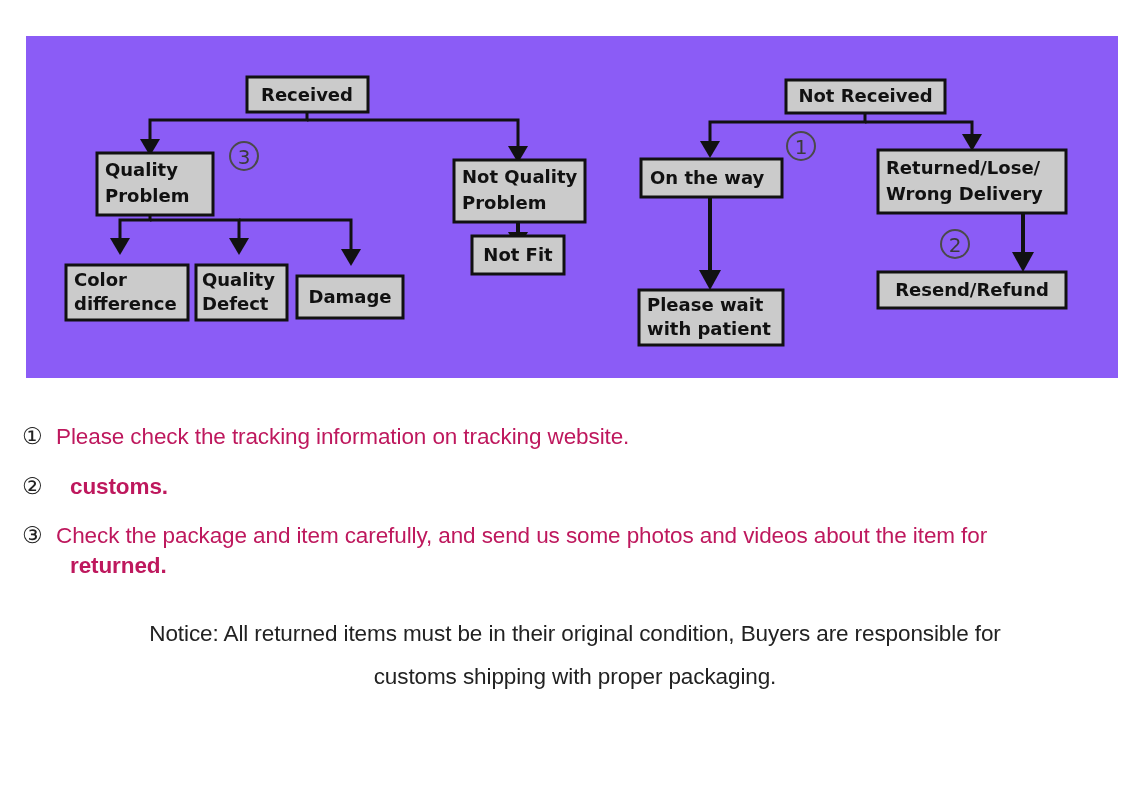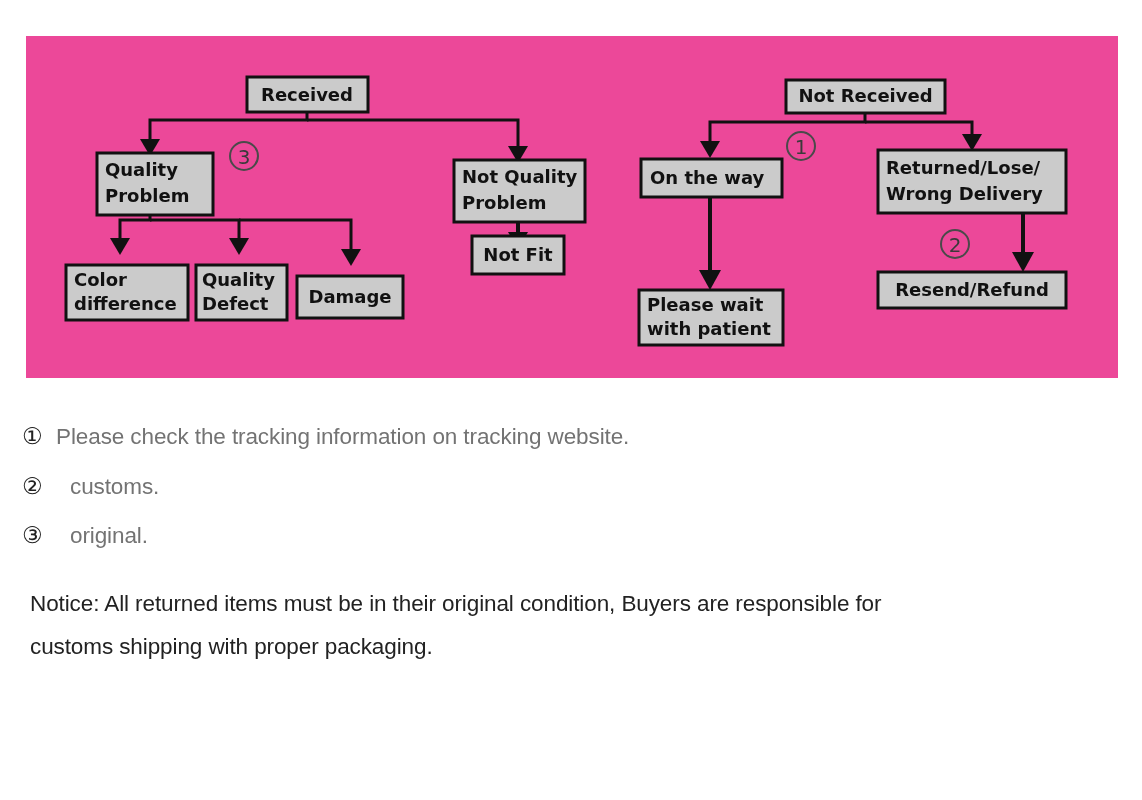--- a/index.html
+++ b/index.html
@@ -16,21 +16,21 @@
     position: relative;
   }
 
   
   #flow-panel {
     position: absolute;
     left: 26px;
     top: 36px;
     width: 1092px;
     height: 342px;
-    background: #ec4899;
+    background: #8b5cf6;
   }
   #flow-svg {
     position: absolute;
     left: 0;
     top: 0;
     width: 1092px;
     height: 342px;
     display: block;
   }
   .node-rect {
@@ -90,40 +90,41 @@
     font-size: 23px;
     line-height: 1.0;
     color: #222222;
     padding-top: 3px;
   }
   .note-text {
     flex: 1 1 auto;
     font-family: "Liberation Sans", sans-serif;
     font-size: 22.5px;
     line-height: 1.32;
-    color: #737373;
+    color: #be185d;
     letter-spacing: -0.1px;
   }
   .note-1 { margin-top: 30px; }
   .note-2 { margin-top: 20px; }
   .note-3 { margin-top: 20px; }
   .note-text .cont {
     display: block;
     padding-left: 14px;
+    font-weight: bold;
   }
   #notice {
     margin-top: 32px;
     padding: 0 22px 0 30px;
     font-family: "Liberation Sans", sans-serif;
     font-size: 22.5px;
     line-height: 1.9;
     color: #222222;
     letter-spacing: -0.1px;
   }
-  #notice .nline { display: block; }
+  #notice .nline { display: block; text-align: center; }
 </style>
 </head>
 <body>
 
 <div id="flow-panel">
   <svg id="flow-svg" viewBox="0 0 1092 342">
 
     <g>
       <path class="conn" d="M 281 76 L 281 84 L 124 84 L 124 105"></path>
       <path class="conn" d="M 281 84 L 492 84 L 492 112"></path>
@@ -256,21 +257,22 @@
   <div class="note-row note-2">
     <div class="note-marker">②</div>
     <div class="note-text">
       <span class="cont">customs.</span>
     </div>
   </div>
 
   <div class="note-row note-3">
     <div class="note-marker">③</div>
     <div class="note-text">
-      <span class="cont">original.</span>
+      <span>Check the package and item carefully, and send us some photos and videos about the item for</span>
+      <span class="cont">returned.</span>
     </div>
   </div>
 
   <div id="notice">
     <span class="nline">Notice: All returned items must be in their original condition, Buyers are responsible for</span>
     <span class="nline">customs shipping with proper packaging.</span>
   </div>
 
 </div>
 

